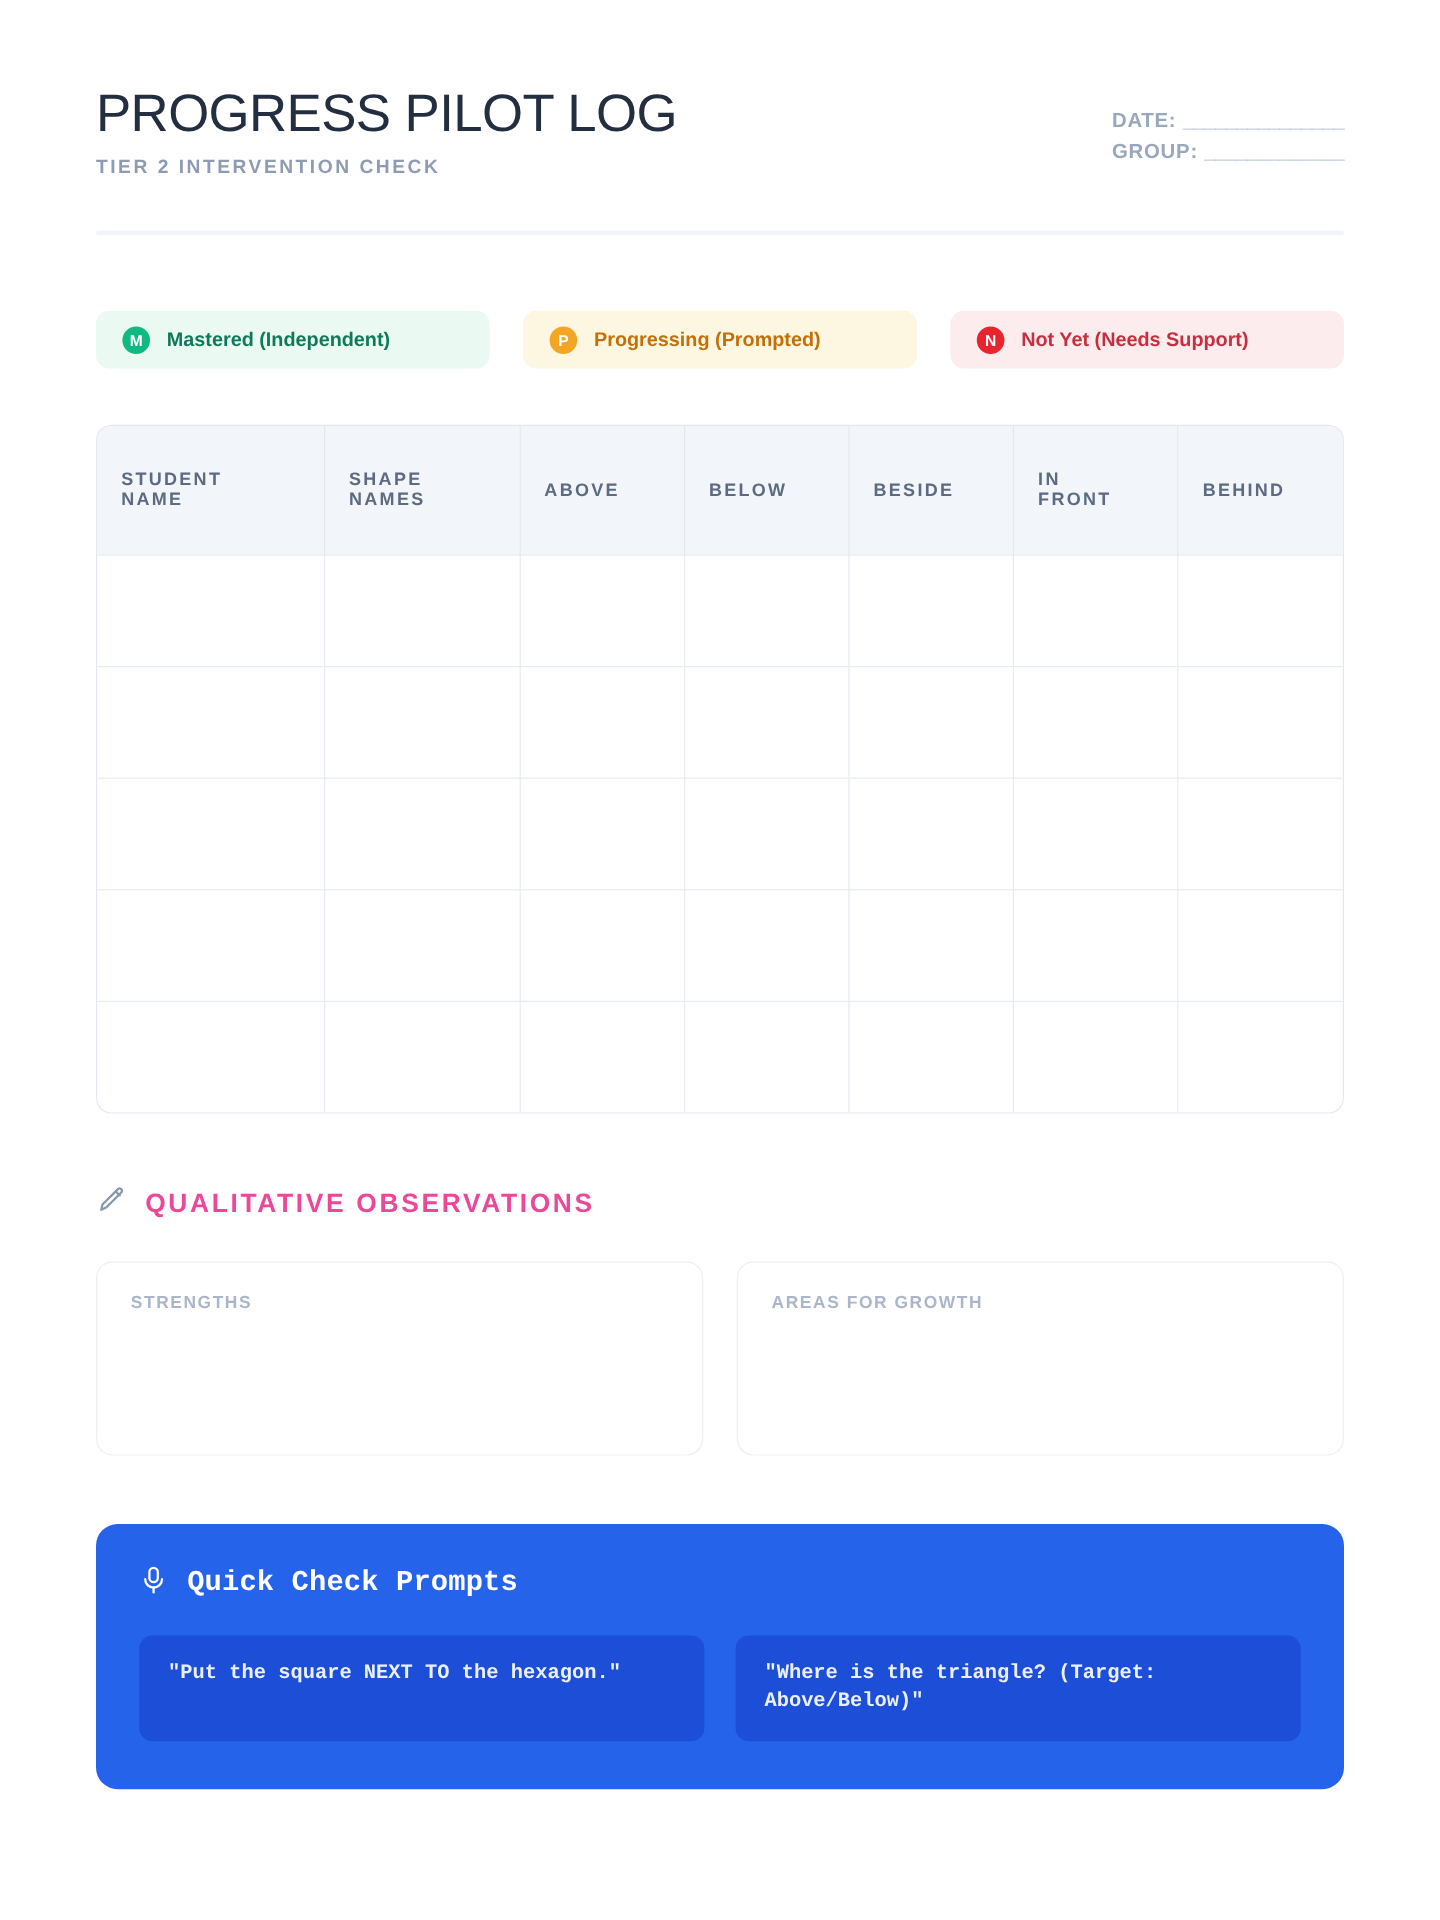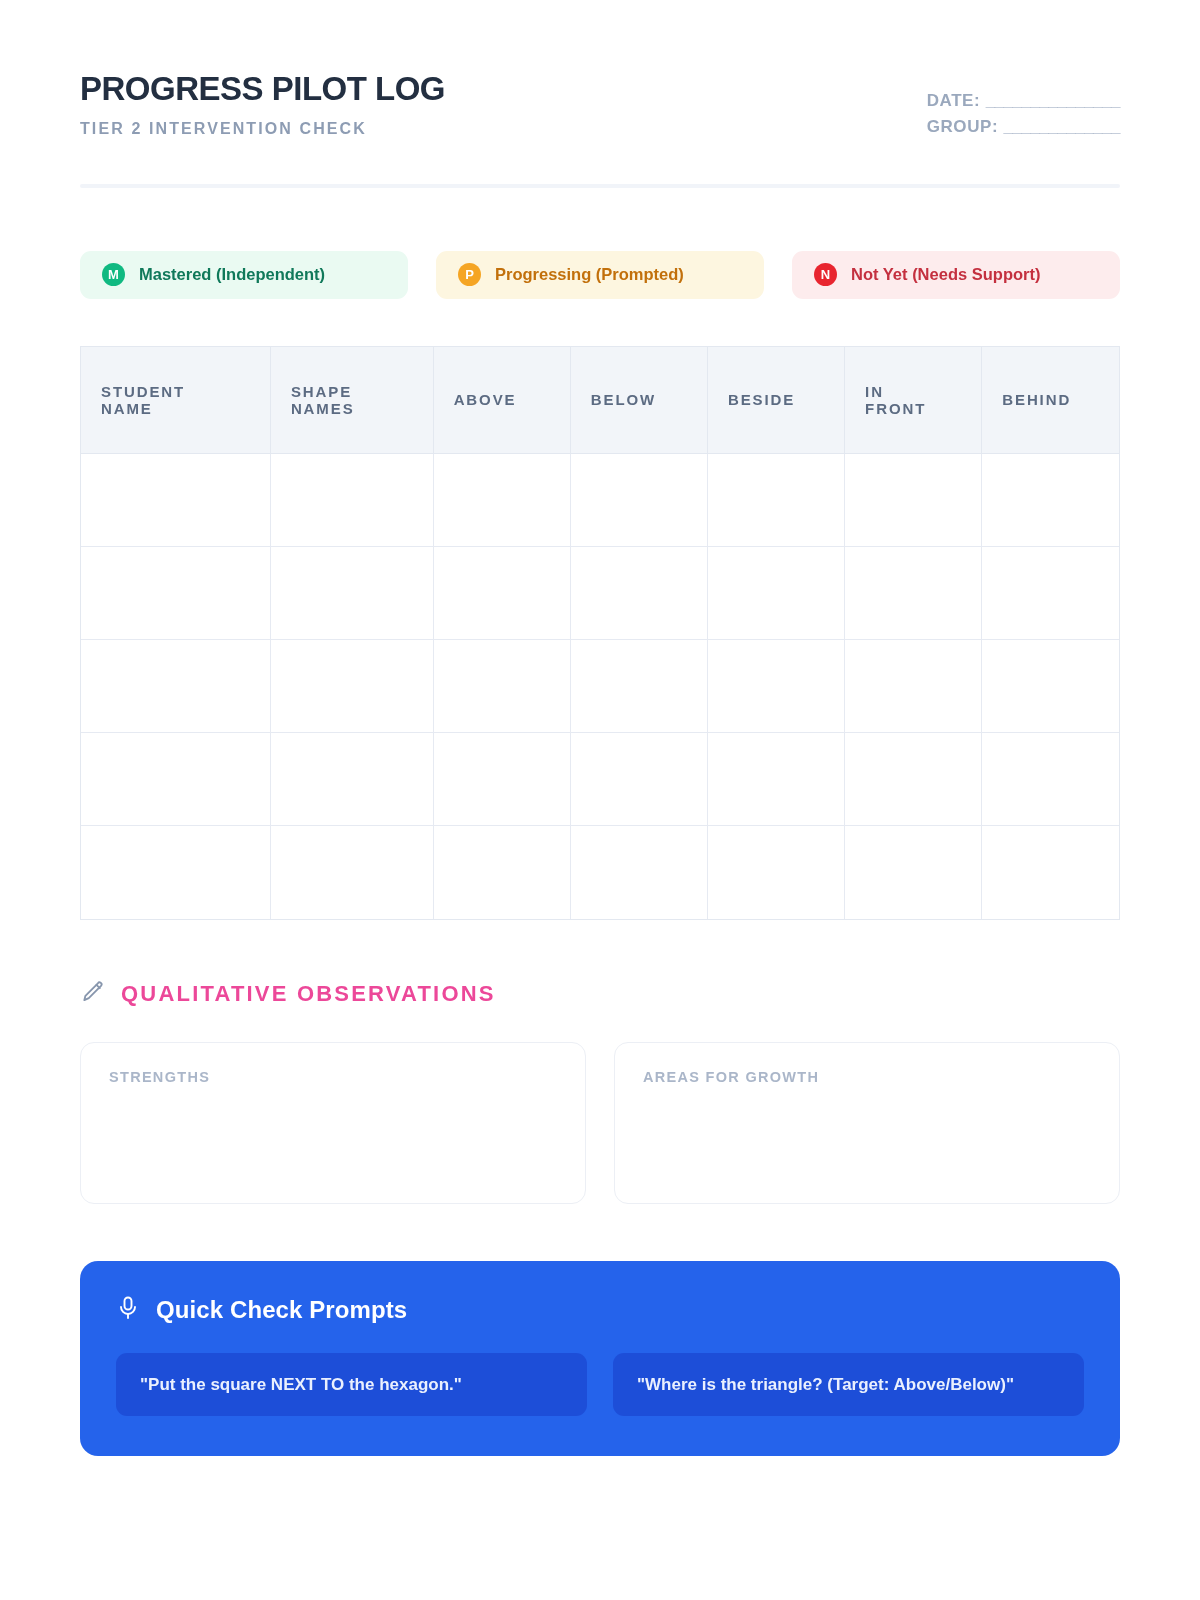--- a/index.html
+++ b/index.html
@@ -23,22 +23,22 @@
 
   
   .header {
     display: flex;
     align-items: flex-start;
     justify-content: space-between;
     padding-top: 72px;
   }
   .title-block { }
   .doc-title {
-    font-size: 33px;
-    font-weight: 700;
+    font-size: 44px;
+    font-weight: 400;
     letter-spacing: -0.5px;
     color: #232f41;
     line-height: 1.05;
   }
   .doc-subtitle {
     margin-top: 13px;
     font-size: 16px;
     font-weight: 700;
     letter-spacing: 2.1px;
     color: #8d9cb3;
@@ -102,21 +102,21 @@
     line-height: 1;
   }
   .badge-m { background: #10b981; }
   .badge-p { background: #f5a524; }
   .badge-n { background: #e8252f; }
 
   
   .table-wrap {
     margin-top: 47px;
     border: 1px solid #e3e8f0;
-    border-radius: 0;
+    border-radius: 13px;
     overflow: hidden;
   }
   table {
     width: 100%;
     border-collapse: collapse;
     table-layout: fixed;
   }
   thead th {
     background: #f2f5f9;
     height: 107px;
@@ -186,20 +186,21 @@
     letter-spacing: 1.3px;
     color: #aab6c9;
   }
 
   
   .quick-panel {
     margin-top: 57px;
     background: #2563eb;
     border-radius: 18px;
     padding: 34px 36px 40px 36px;
+    font-family: Liberation Mono, monospace;
   }
   .quick-head {
     display: flex;
     align-items: center;
     gap: 16px;
   }
   .quick-head .qtitle {
     font-size: 24px;
     font-weight: 800;
     color: #ffffff;

